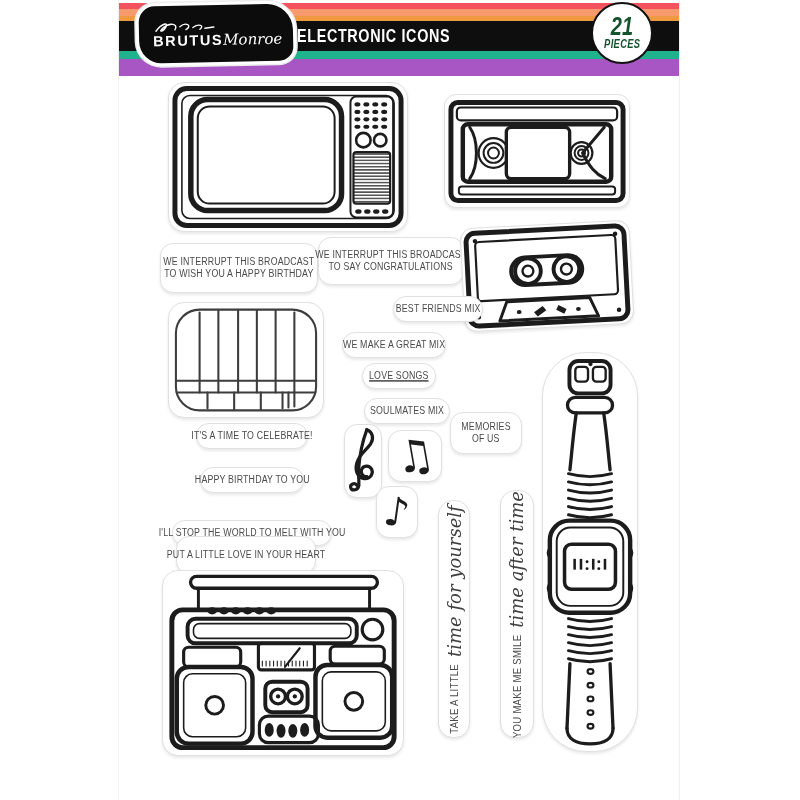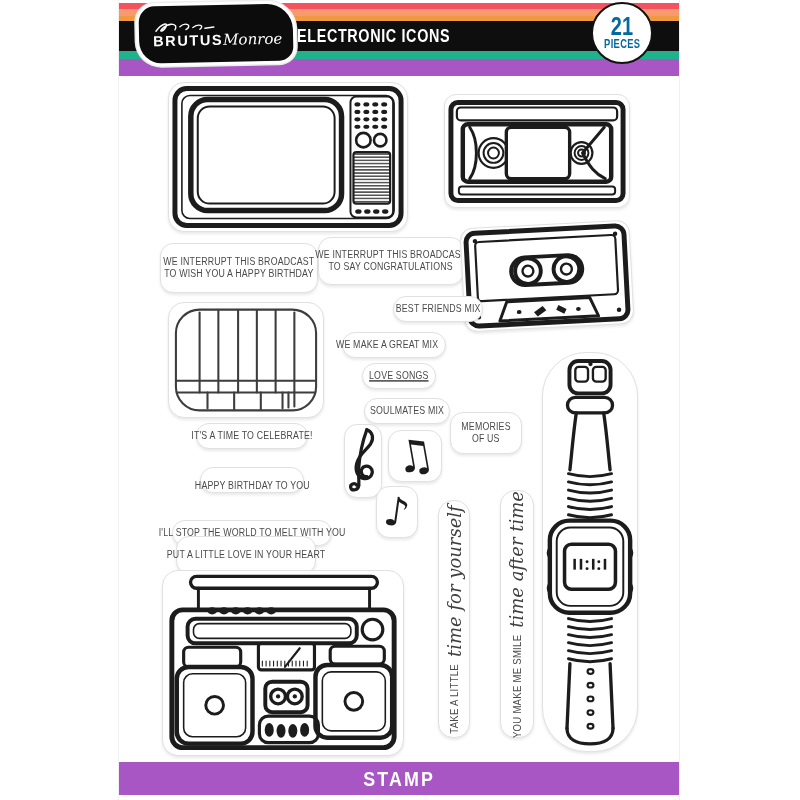--- a/index.html
+++ b/index.html
@@ -10,21 +10,21 @@
   .st-salmon{top:9px;height:7px;background:#f8996e;}
   .st-amber{top:16px;height:5px;background:#ef9a41;}
   .st-black{top:21px;height:30px;background:#0e0e0e;}
   .st-teal{top:51px;height:8px;background:#1fb28d;}
   .st-purple{top:59px;height:17px;background:#a756c4;}
   .logo{position:absolute;left:20px;top:5px;width:154px;height:57px;background:#0c0c0c;border-radius:16px 26px 14px 22px;transform:rotate(-1.2deg);box-shadow:0 0 0 3px #fff,0 0 0 4.5px #ededed,1px 2px 3px rgba(0,0,0,.18);color:#fff;display:flex;flex-direction:column;justify-content:center;padding-left:14px;box-sizing:border-box;z-index:4;}
   .brandline{font-size:14.5px;line-height:15px;white-space:nowrap;}
   .brand-caps{font-weight:bold;letter-spacing:1.6px;}
   .brand-script{font-family:"DejaVu Serif",serif;font-style:italic;font-size:15px;}
   .title{position:absolute;left:178px;top:21px;height:30px;display:flex;align-items:center;color:#fff;font-size:17.5px;font-weight:bold;letter-spacing:.8px;transform:scaleX(.82);transform-origin:left center;white-space:nowrap;}
-  .badge{position:absolute;left:472px;top:2px;width:62px;height:62px;background:#fff;border:2.5px solid #111;border-radius:50%;box-sizing:border-box;display:flex;flex-direction:column;align-items:center;justify-content:center;z-index:6;color:#0369a1;}
+  .badge{position:absolute;left:472px;top:2px;width:62px;height:62px;background:#fff;border:2.5px solid #111;border-radius:50%;box-sizing:border-box;display:flex;flex-direction:column;align-items:center;justify-content:center;z-index:6;color:#14532d;font-style:italic;}
   .badge-num{font-size:25px;font-weight:bold;line-height:22px;transform:scaleX(.8);}
   .badge-lbl{font-size:12px;font-weight:bold;letter-spacing:.4px;transform:scaleX(.78);}
   .piece{position:absolute;background:#fff;border:1px solid #e1e1e1;box-shadow:0 2px 3px rgba(0,0,0,.09);display:flex;align-items:center;justify-content:center;box-sizing:border-box;}
   .txt{flex-direction:column;border-radius:13px;}
   .line{font-size:10px;color:#4a4a4a;letter-spacing:.2px;white-space:nowrap;transform:scale(.88,1.1);line-height:12.5px;text-align:center;}
   .vstrip{border-radius:15px;}
   .vrot{transform:rotate(-90deg);white-space:nowrap;display:flex;align-items:center;gap:7px;}
   .vcaps{font-size:9.5px;color:#4a4a4a;letter-spacing:.3px;transform:scaleY(1.15);}
   .vscript{font-family:"DejaVu Serif",serif;font-style:italic;font-size:18px;color:#3f3f3f;}
   .noteglyph{font-family:"DejaVu Sans",sans-serif;color:#1c1c1c;line-height:1;}
@@ -53,23 +53,20 @@
         <span class="brand-caps">BRUTUS</span><span class="brand-script">Monroe</span>
       </div>
     </div>
 
     <div class="title">ELECTRONIC ICONS</div>
     <div class="badge">
       <div class="badge-num">21</div>
       <div class="badge-lbl">PIECES</div>
     </div>
 
-    <div class="footer">
-      <div class="footer-label">STAMP</div>
-    </div>
   </div>
 
   <div class="piece" style="left:168px;top:82px;width:240px;height:150px;border-radius:16px;">
     <svg width="240" height="150" viewBox="0 0 240 150" fill="none" stroke="#1c1c1c" stroke-linecap="round" stroke-linejoin="round">
       <defs>
           <pattern id="spk" width="6" height="3.2" patternUnits="userSpaceOnUse">
             <line x1="0" y1="1.6" x2="6" y2="1.6" stroke="#1c1c1c" stroke-width="1.3"></line>
           </pattern>
         </defs>
       <rect x="6" y="6" width="228" height="138" rx="12" stroke-width="5"></rect>
@@ -174,38 +171,38 @@
         <line x1="93" y1="91" x2="93" y2="108"></line>
       <line x1="115" y1="91" x2="115" y2="107"></line>
         <line x1="121" y1="91" x2="121" y2="106"></line>
         <line x1="127" y1="91" x2="127" y2="105"></line>
     </svg>
   </div>
 
   <div class="piece txt" style="left:348px;top:296px;width:90px;height:26px;margin-left:45px;">
     <div class="line">BEST FRIENDS MIX</div>
   </div>
-  <div class="piece txt" style="left:342px;top:332px;width:104px;height:26px;align-items:flex-end;">
+  <div class="piece txt" style="left:342px;top:332px;width:104px;height:26px;">
     <div class="line">WE MAKE A GREAT MIX</div>
   </div>
   <div class="piece txt" style="left:362px;top:363px;width:74px;height:26px;text-decoration:underline;">
     <div class="line">LOVE SONGS</div>
   </div>
   <div class="piece txt" style="left:364px;top:398px;width:86px;height:26px;">
     <div class="line">SOULMATES MIX</div>
   </div>
   <div class="piece txt" style="left:450px;top:412px;width:72px;height:42px;">
     <div class="line">MEMORIES</div>
     <div class="line">OF US</div>
   </div>
 
   <div class="piece txt" style="left:196px;top:423px;width:112px;height:26px;">
     <div class="line">IT'S A TIME TO CELEBRATE!</div>
   </div>
-  <div class="piece txt" style="left:200px;top:467px;width:104px;height:26px;justify-content:flex-end;">
+  <div class="piece txt" style="left:200px;top:467px;width:104px;height:26px;">
     <div class="line">HAPPY BIRTHDAY TO YOU</div>
   </div>
   <div class="piece txt" style="left:172px;top:520px;width:160px;height:26px;">
     <div class="line">I'LL STOP THE WORLD TO MELT WITH YOU</div>
   </div>
   <div class="piece txt" style="left:176px;top:536px;width:140px;height:38px;">
     <div class="line">PUT A LITTLE LOVE IN YOUR HEART</div>
   </div>
 
   <div class="piece" style="left:344px;top:424px;width:38px;height:74px;border-radius:13px;">

